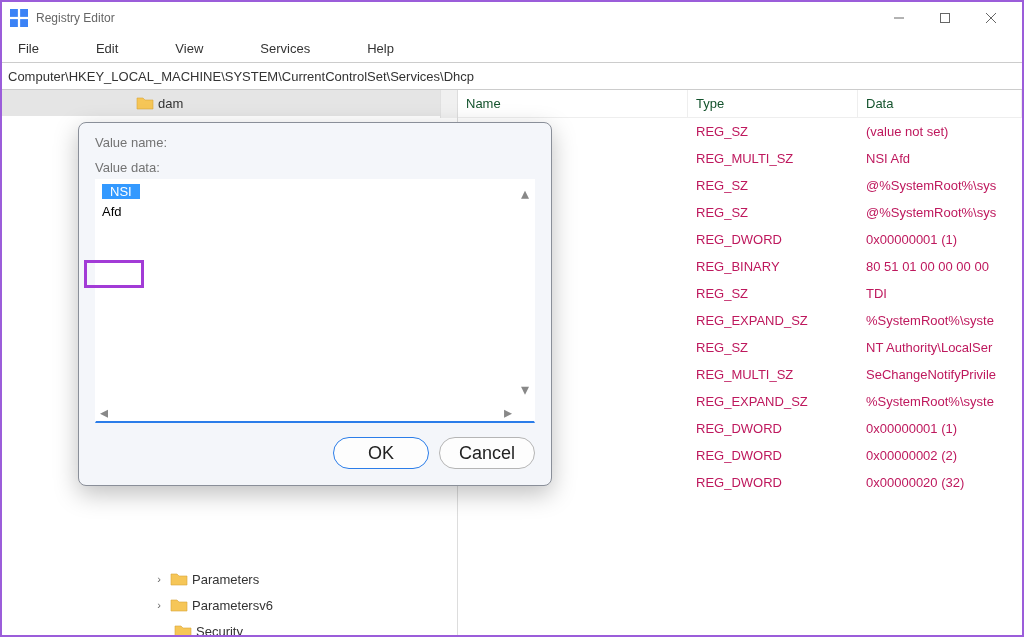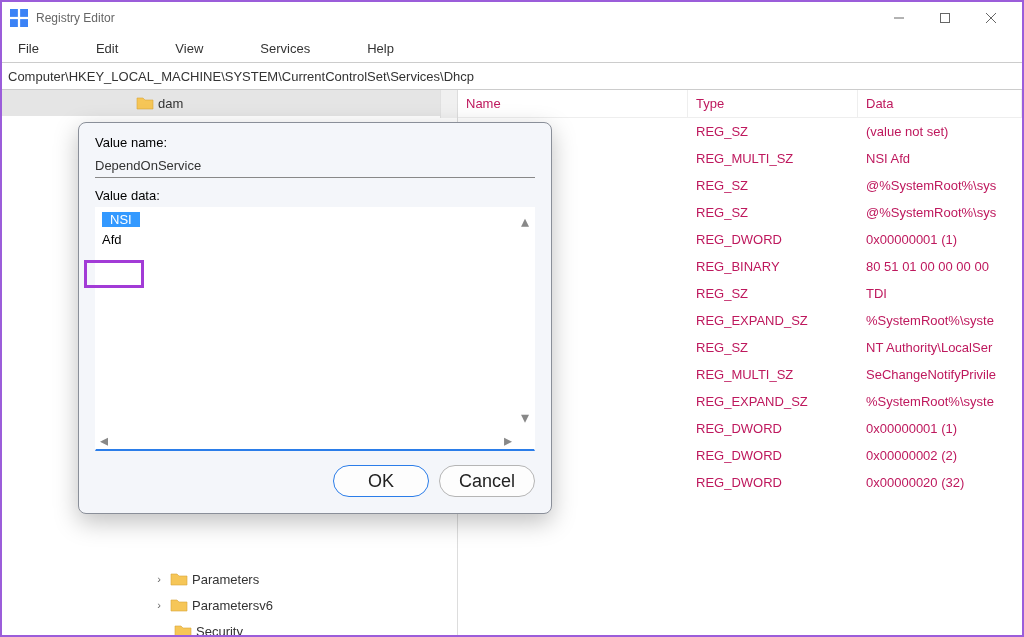--- a/index.html
+++ b/index.html
@@ -27,37 +27,37 @@
   .tree-panel { width: 456px; border-right: 1px solid #ddd; overflow: hidden; background: #fff; position: relative; }
   .tree-item { display: flex; align-items: center; height: 26px; font-size: 13px; color: #333; padding-left: 130px; white-space: nowrap; }
   .tree-item.sel { background: #e5e5e5; }
   .tree-chevron { width: 14px; display: inline-flex; justify-content: center; color: #666; font-size: 11px; }
   .folder-icon { width: 18px; height: 14px; margin: 0 4px; display: inline-flex; }
   .tree-scroll { position: absolute; right: 0; top: 0; width: 17px; height: 28px; background: #f0f0f0; border-left: 1px solid #e0e0e0;}
   
   
   .values-panel { flex: 1; overflow: hidden; }
   .values-header { display: flex; height: 28px; align-items: center; border-bottom: 1px solid #eee; }
-  .values-header .col { font-size: 13px; color: #be185d; padding: 0 8px; border-right: 1px solid #eee; height: 100%; display: flex; align-items: center; }
+  .values-header .col { font-size: 13px; color: #14532d; padding: 0 8px; border-right: 1px solid #eee; height: 100%; display: flex; align-items: center; }
   .col-name { width: 230px; }
   .col-type { width: 170px; }
   .col-data { flex: 1; }
   .values-body .row { display: flex; height: 27px; align-items: center; font-size: 13px; color: #be185d; }
   .values-body .cell { padding: 0 8px; white-space: nowrap; overflow: hidden; }
   .cell-name { width: 230px; display: flex; align-items: center; }
   .cell-type { width: 170px; }
   .cell-data { flex: 1; }
   
   
   .dialog { position: absolute; left: 76px; top: 120px; width: 474px; background: #f4f6fa; border: 1px solid #8a8f99; border-radius: 8px; box-shadow: 0 8px 24px rgba(0,0,0,0.25); z-index: 100; }
   .dialog-titlebar { height: 36px; display: flex; align-items: center; padding: 0 14px; border-top-left-radius: 8px; border-top-right-radius: 8px; }
   .dialog-title { flex: 1; font-size: 13px; color: #222; }
   .dialog-close { width: 24px; height: 24px; display: flex; align-items: center; justify-content: center; color: #222; font-size: 14px; }
   .dialog-body { padding: 6px 16px 0 16px; }
-  .dlg-label { font-size: 13px; color: #000000; margin: 6px 0 4px 0; }
+  .dlg-label { font-size: 13px; color: #737373; margin: 6px 0 4px 0; }
   .dlg-input-line { border: none; border-bottom: 1px solid #888; background: transparent; width: 100%; font-size: 13px; padding: 4px 0; color: #333; outline: none; }
   .dlg-textarea-wrap { margin-top: 2px; background: #fff; border: 1px solid #fff; height: 244px; position: relative; border-bottom: 2px solid #2b7de9; }
   .dlg-ta-line { padding: 0 6px; font-size: 13px; line-height: 20px; }
   .dlg-ta-line .hl { background: #3399ff; color: #fff; padding: 0 8px; }
   .dlg-scroll-v { position: absolute; right: 0; top: 0; bottom: 18px; width: 18px; display: flex; flex-direction: column; justify-content: space-between; align-items: center; color: #888; padding: 4px 0; }
   .dlg-scroll-h { position: absolute; left: 0; right: 18px; bottom: 0; height: 18px; display: flex; justify-content: space-between; align-items: center; color: #888; padding: 0 4px; }
   .dialog-footer { display: flex; justify-content: flex-end; gap: 10px; padding: 14px 16px 16px 16px; }
   .dlg-btn { min-width: 96px; height: 32px; border: 1px solid #b5b5b5; background: #fdfdfd; border-radius: 16px; font-size: 18px; color: #222; display: flex; align-items: center; justify-content: center; }
   .dlg-btn.primary { border: 1px solid #2b7de9; }
   
@@ -229,21 +229,20 @@
           <div class="cell cell-type">REG_DWORD</div>
           <div class="cell cell-data">0x00000020 (32)</div>
         </div>
       </div>
   </div>
 </div>
 
 <div class="dialog">
   <div class="dialog-body">
     <div class="dlg-label">Value name:</div>
-    <input class="dlg-input-line" readonly="" value="DependOnService" style="">
     <div class="dlg-label" style="margin-top:10px;">Value data:</div>
     <div class="dlg-textarea-wrap">
       <div style="padding-top:2px;">
         <div class="dlg-ta-line"><span class="hl">NSI</span></div>
         <div class="dlg-ta-line">Afd</div>
       </div>
       <div class="dlg-scroll-v">
         <span>▴</span>
         <span>▾</span>
       </div>

